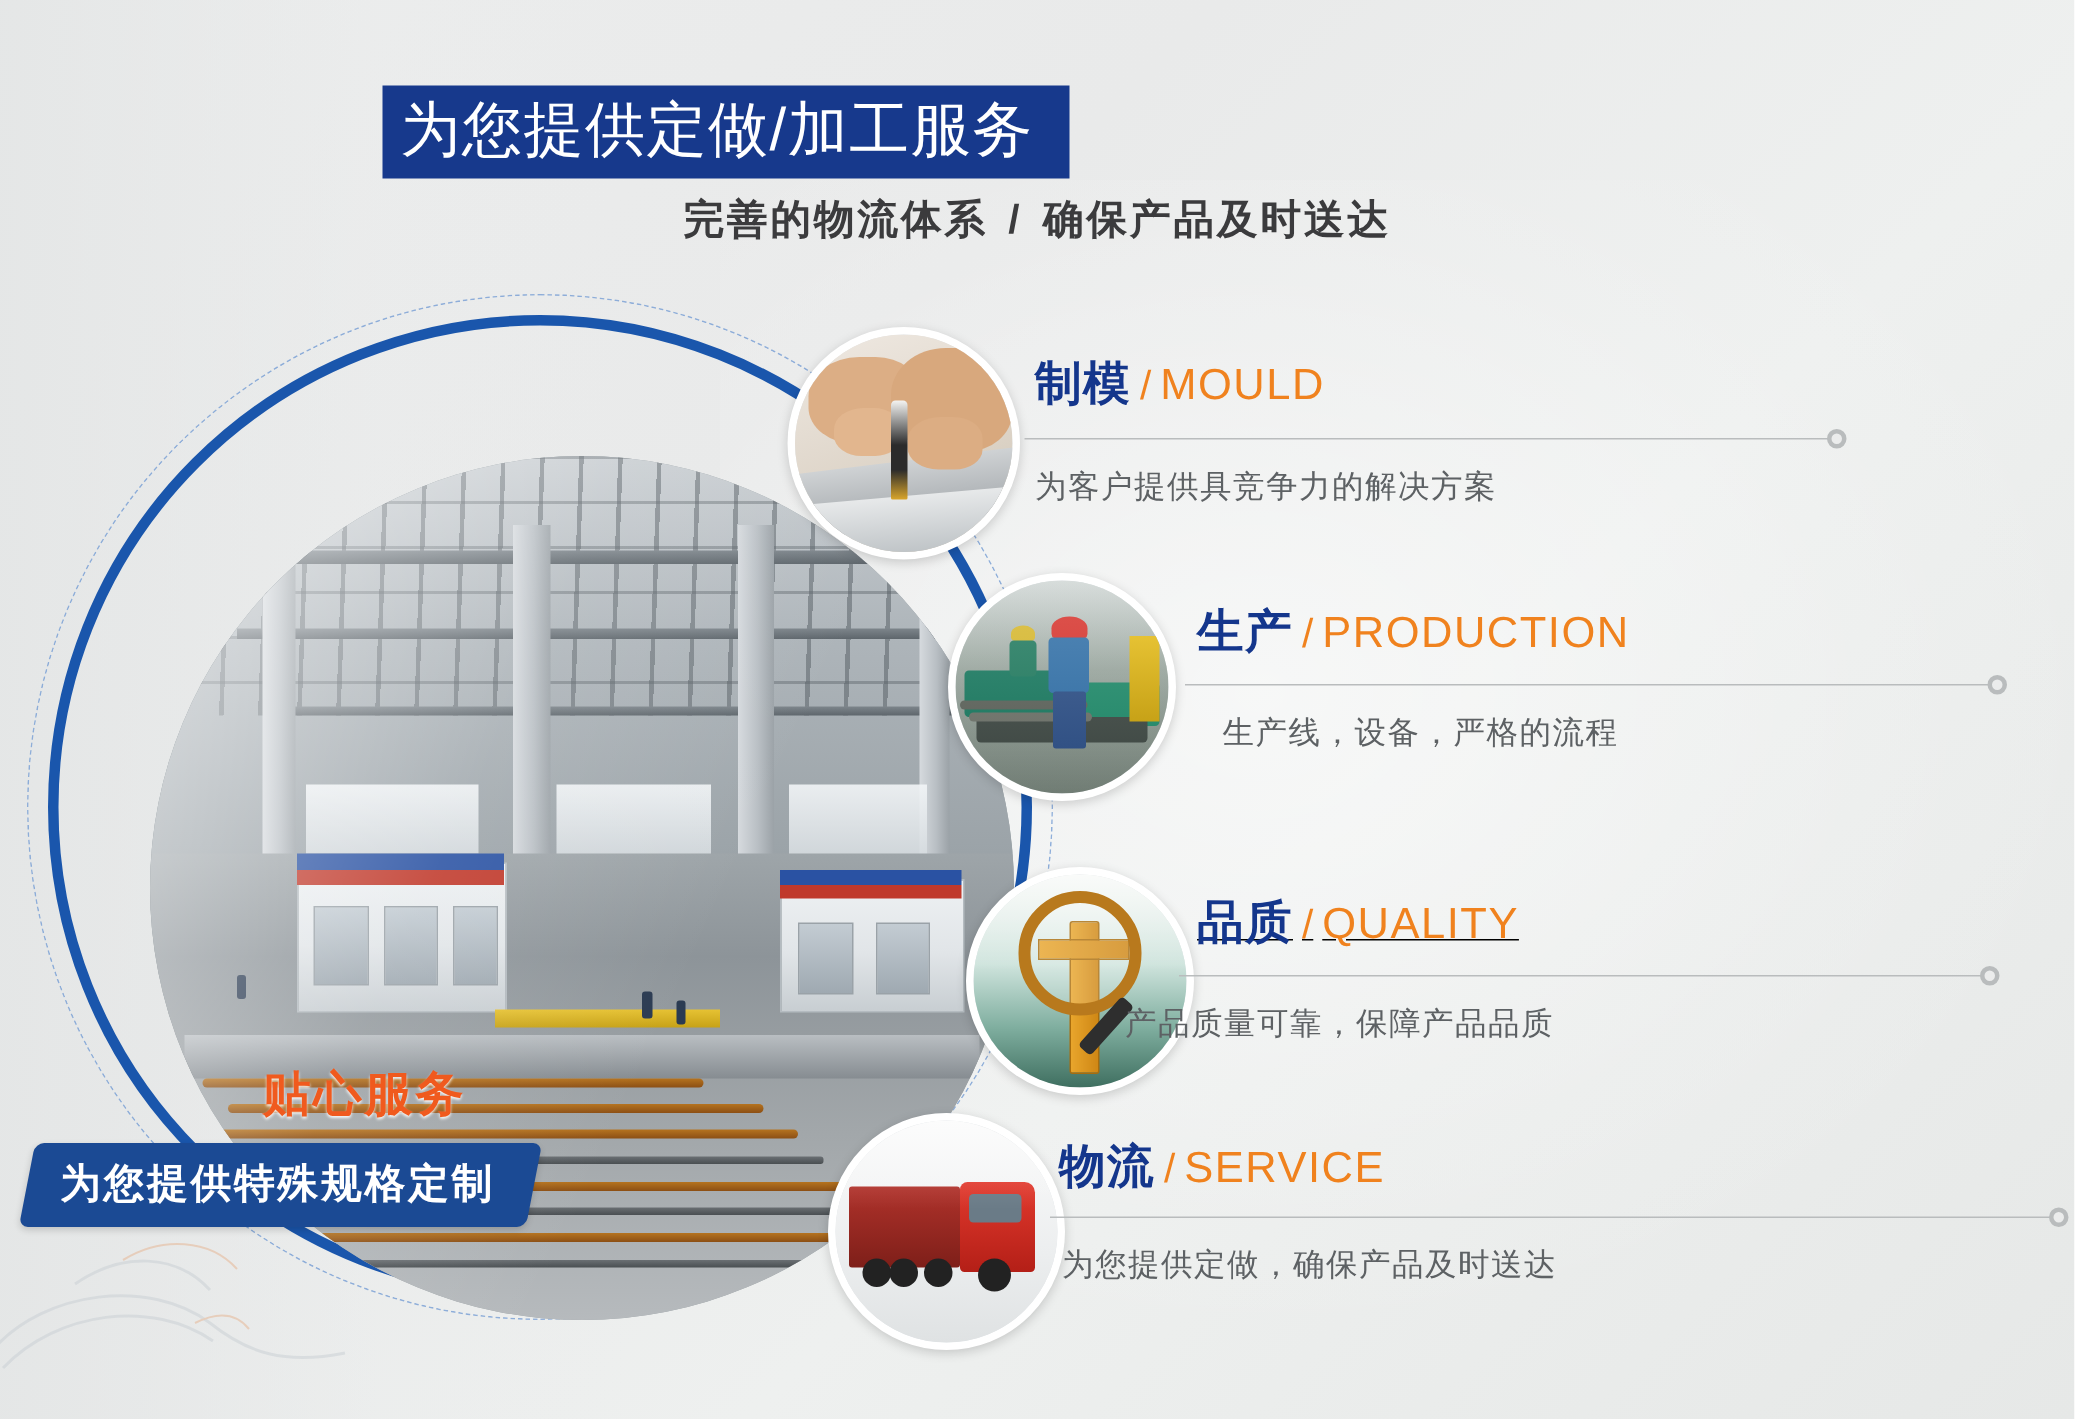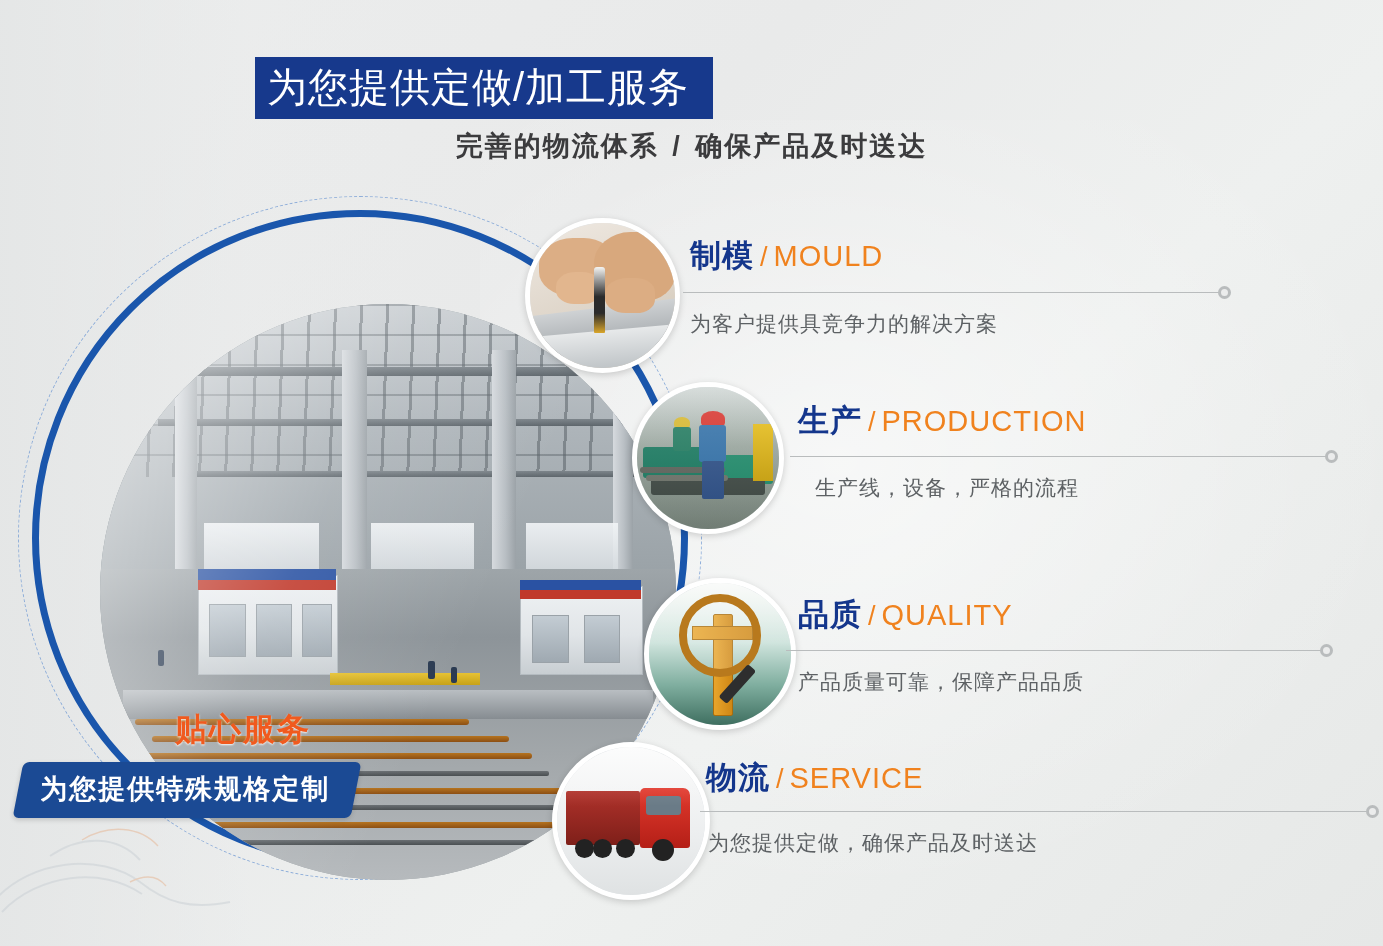--- a/index.html
+++ b/index.html
@@ -428,26 +428,26 @@
     <div class="thumb" style="left:644px; top:578px; width:142px; height:142px;">
       <div class="thumb-inner">
         <div class="t-bg" style="background:linear-gradient(180deg,#f3f6f3 0%, #cfe4dd 42%, #7fae9f 72%, #3f6f60 100%);"></div>
         <div class="t-bg" style="background:linear-gradient(180deg,rgba(255,255,255,0.55) 0%, rgba(255,255,255,0) 45%);"></div>
         <div class="ruler" style="left:45%; top:22%; width:13%; height:70%; border-radius:2px;"></div>
         <div class="ruler" style="left:30%; top:30%; width:42%; height:9%;"></div>
         <div class="loupe-glass" style="left:21%; top:8%; width:58%; height:58%;"></div>
         <div class="loupe-handle" style="left:70%; top:57%; width:11px; height:44px;"></div>
       </div>
     </div>
-    <div class="f-head" style="left:798px; top:599px;">
+    <div class="f-head" style="left:798px; top:599px;text-decoration:underline;">
       <span class="f-cn">品质</span><span class="f-sep">/</span><span class="f-en">QUALITY</span>
     </div>
     <div class="f-rule" style="left:786px; top:650px; width:540px;"></div>
     <div class="f-dot" style="left:1320px; top:644px;"></div>
-    <div class="f-desc" style="left:798px; top:668px;">产品质量可靠，保障产品品质</div>
+    <div class="f-desc" style="left:750px; top:668px;">产品质量可靠，保障产品品质</div>
   </div>
 
   <div class="feature">
     <div class="thumb" style="left:552px; top:742px; width:148px; height:148px;">
       <div class="thumb-inner">
         <div class="t-bg" style="background:linear-gradient(180deg,#fbfbfb 0%, #eceeef 60%, #dfe2e3 100%);"></div>
         <div class="truck-box" style="left:6%; top:30%; width:50%; height:36%;"></div>
         <div class="truck-cab" style="left:56%; top:28%; width:34%; height:40%;"></div>
         <div class="ph-cabin-win" style="position:absolute; left:60%; top:33%; width:24%; height:13%; background:#6a7b87; border:none; border-radius:3px;"></div>
         <div class="wheel" style="left:12%; top:62%; width:13%; height:13%;"></div>

